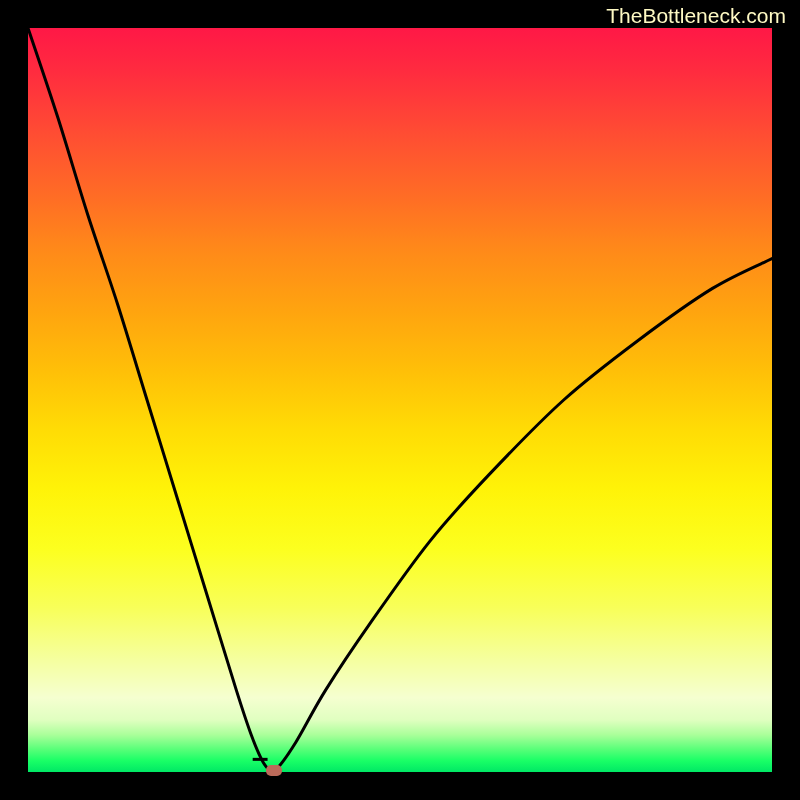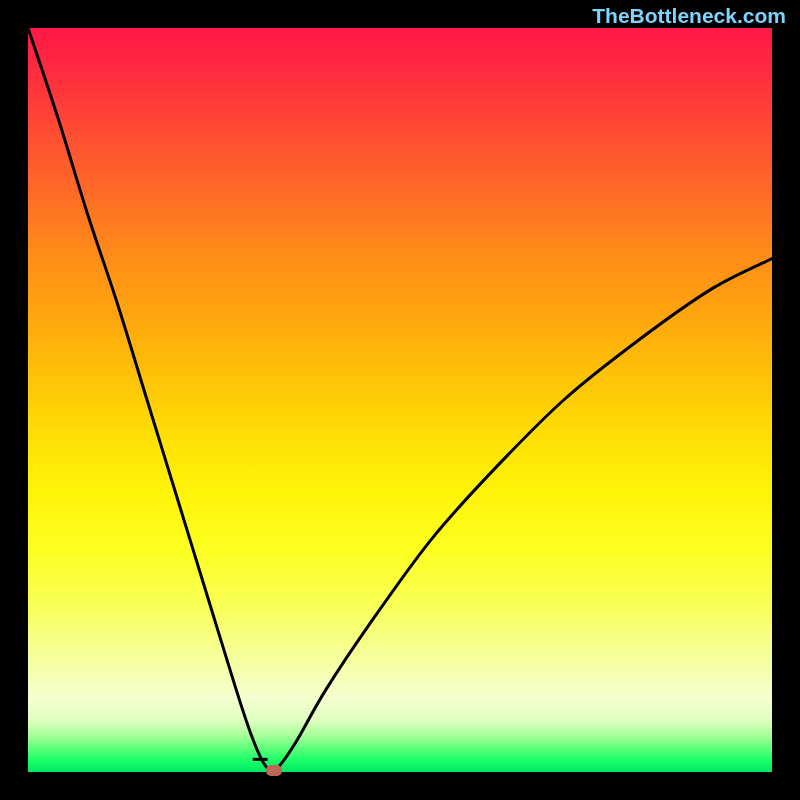--- a/index.html
+++ b/index.html
@@ -8,23 +8,23 @@
     height: 800px;
     background: #000;
     position: relative;
     overflow: hidden;
     font-family: Arial, Helvetica, sans-serif;
   }
   .watermark {
     position: absolute;
     top: 4px;
     right: 14px;
-    color: #7dd3fc;
+    color: #fef9c3;
     font-size: 21px;
-    font-weight: 700;
+    font-weight: 400;
     z-index: 30;
   }
   .plot {
     position: absolute;
     left: 28px;
     top: 28px;
     width: 744px;
     height: 744px;
     background: linear-gradient(
       to bottom,

